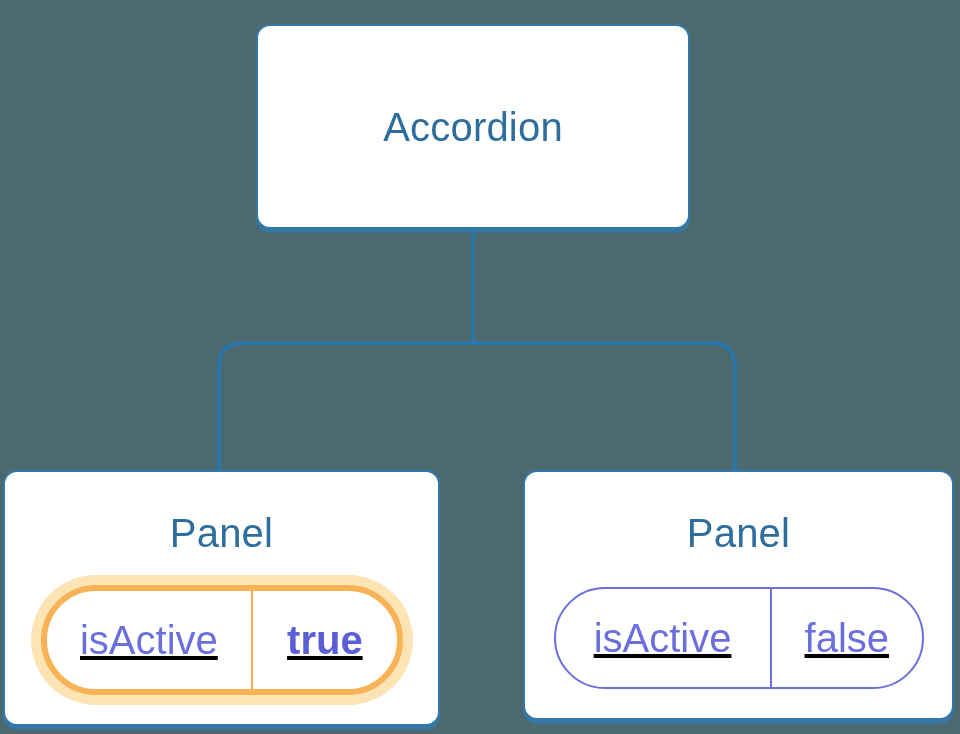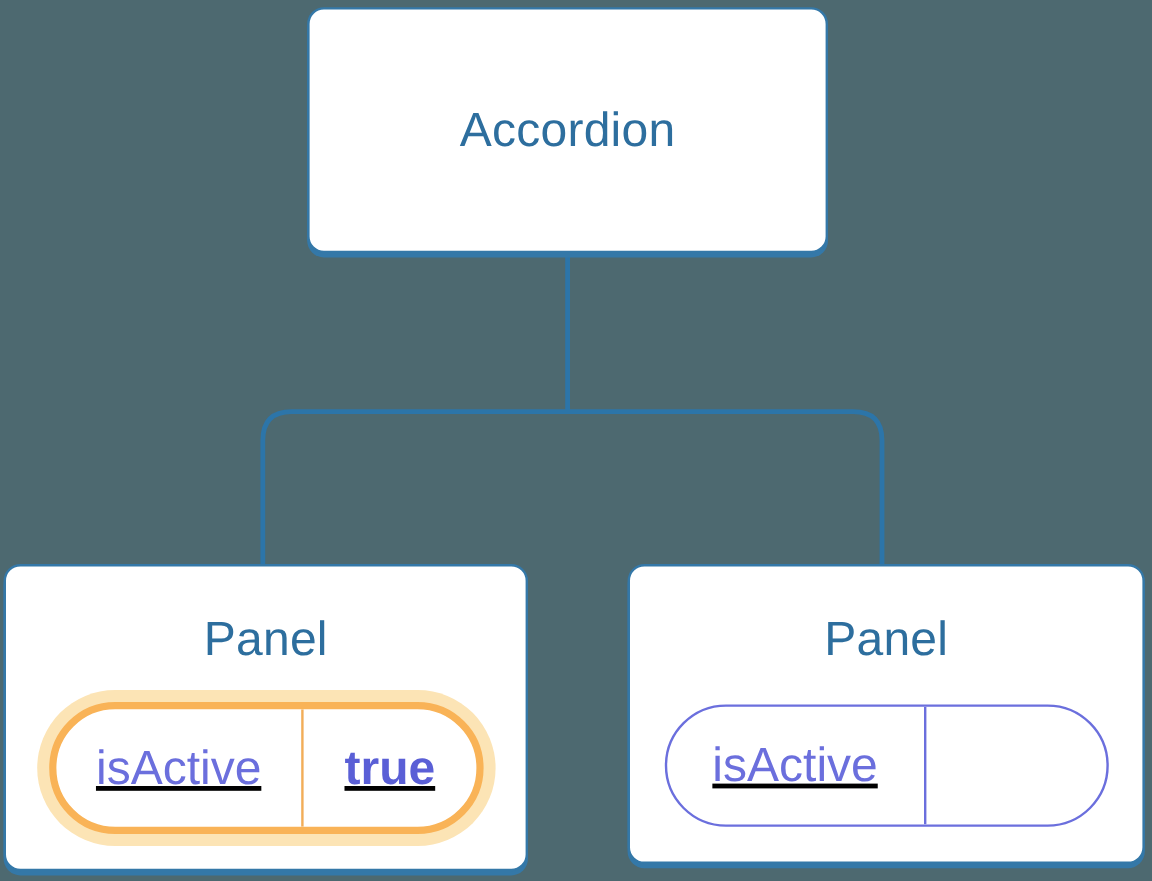--- a/index.html
+++ b/index.html
@@ -9,21 +9,21 @@
     font-family: "Liberation Sans", sans-serif;
   }
   .card {
     position:absolute; box-sizing:border-box;
     background: var(--card-background, #ffffff);
     border: 2.5px solid var(--card-border, #3478a8);
     border-radius: 14px;
     box-shadow: 0 3.5px 0 0 var(--card-border, #3478a8);
   }
   .accordion-card {
-    left:256px; top:6px; width:434px; height:205px;
+    left:256px; top:24px; width:434px; height:205px;
     display:flex; align-items:center; justify-content:center;
   }
   .node-label {
     color: var(--card-text, #2d6e9e);
     font-size:40px; font-weight:500; line-height:48px; letter-spacing:0.2px;
   }
   .connector { position:absolute; left:0; top:0; pointer-events:none; }
   .connector path { stroke: var(--connector, #2c75a9); stroke-width:4; fill:none; }
 
   .panel { display:flex; flex-direction:column; align-items:center; }
@@ -77,16 +77,17 @@
       </div>
     </div>
 
   </div>
 
   <div class="card panel panel-right">
     <span class="node-label panel-title">Panel</span>
     <div class="pill pill-inactive">
       <span class="pill-cell cell-name">isActive</span>
       <span class="divider-inactive"></span>
+      <span class="pill-cell cell-value">false</span>
     </div>
   </div>
 
 </div>
 
 </body></html>

